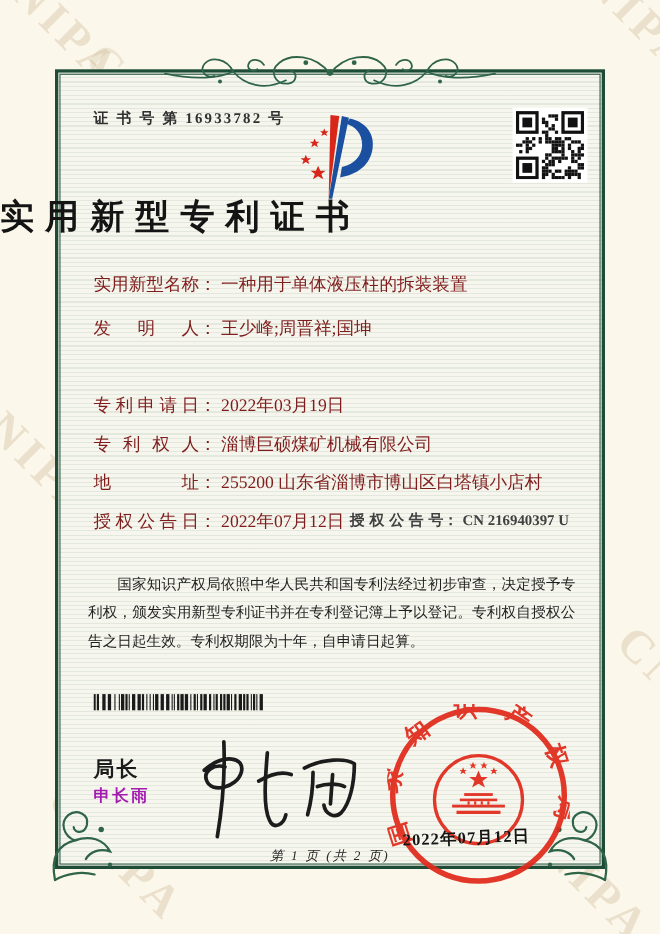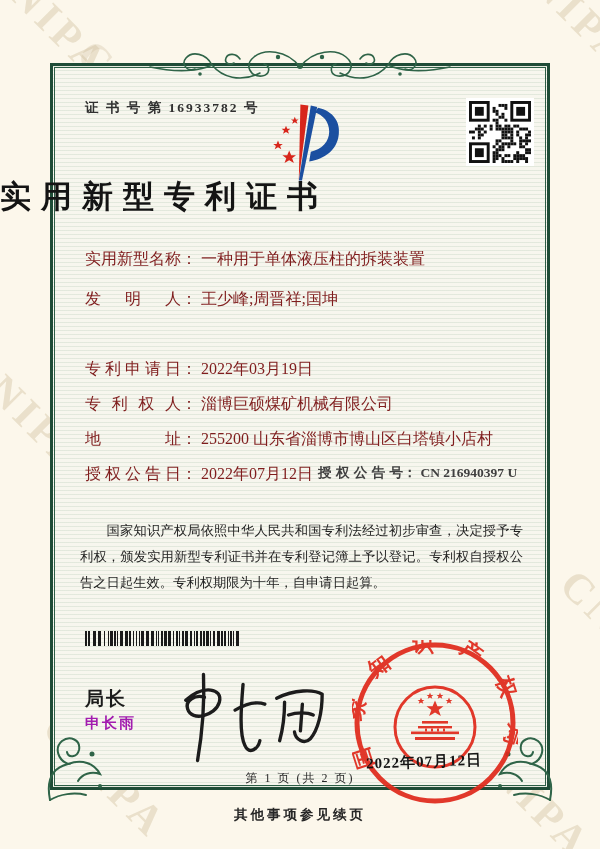--- a/index.html
+++ b/index.html
@@ -42,21 +42,21 @@
   .barcode{left:85px;top:631px;width:158px;height:15px;}
 
   .officer-title{left:85px;top:686px;font-size:19px;font-weight:bold;color:#1c1c1c;letter-spacing:2px;}
   .officer-name{left:85px;top:714px;font-size:15px;font-weight:bold;color:#a21caf;letter-spacing:2px;}
   .sig{left:158px;top:668px;width:178px;height:100px;z-index:5;}
 
   .seal{left:352px;top:640px;width:166px;height:166px;z-index:5;opacity:0.93;}
   .seal-date{left:366px;top:752px;width:150px;font-size:15px;font-weight:bold;color:#151515;
              letter-spacing:1px;transform:rotate(-2deg);z-index:6;white-space:nowrap;}
 
-  .page-num{left:0;right:0;top:770px;text-align:center;font-size:12px;color:#262626;letter-spacing:2px;z-index:4;}
+  .page-num{left:0;right:0;top:770px;text-align:center;font-size:12px;color:#262626;letter-spacing:2px;z-index:4;font-style:italic;}
   .foot-note{left:0;right:0;top:806px;text-align:center;font-size:13.5px;font-weight:600;
              color:#262626;letter-spacing:3px;z-index:4;}
 </style>
 </head>
 <body>
 
 <div id="page">
 
   <div class="wm" style="left:-30px;top:-8px">CNIPA</div>
   <div class="wm" style="left:492px;top:-18px">CNIPA</div>
@@ -371,15 +371,14 @@
         <rect x="-4" y="5.5" width="2" height="3"></rect>
         <rect x="2" y="5.5" width="2" height="3"></rect>
         <rect x="8" y="5.5" width="2" height="3"></rect>
       </g>
     </g>
   </svg>
 
   <div class="abs seal-date">2022年07月12日</div>
 
   <div class="abs page-num">第 1 页 (共 2 页)</div>
-  <div class="abs foot-note">其他事项参见续页</div>
 
 </div>
 
 </body></html>

